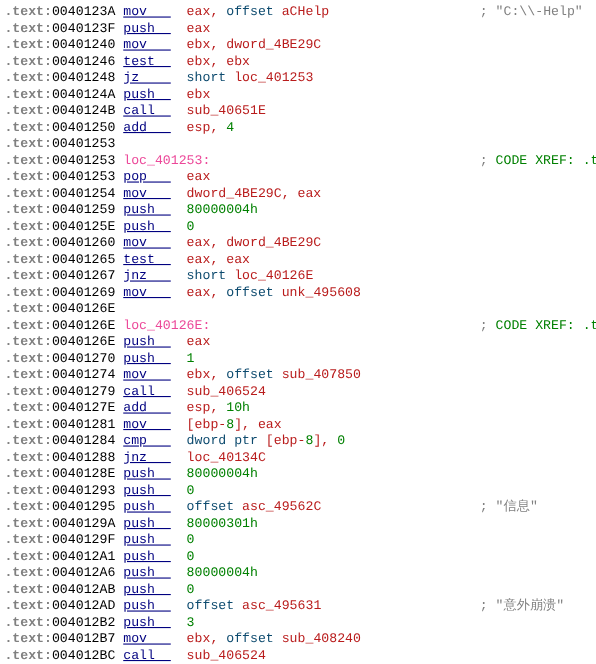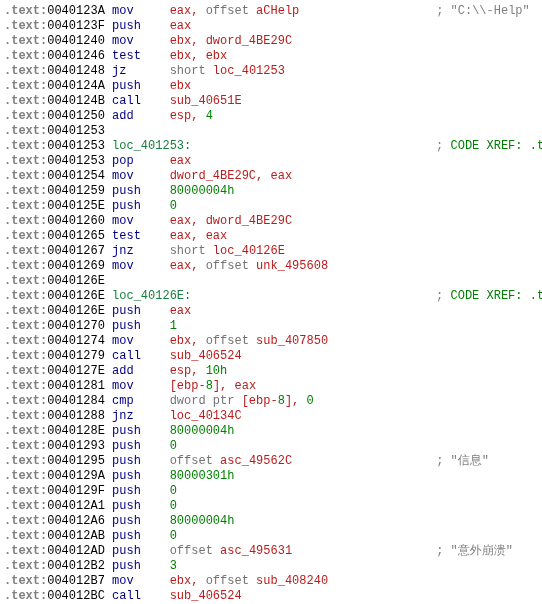--- a/index.html
+++ b/index.html
@@ -12,25 +12,25 @@
     color: #000080;
     width: 542px;
   }
   .listing {
     padding: 4px 4px 8px 4px;
     white-space: pre;
   }
   .line { }
   .seg { color: #808080; font-weight: bold; }  
   .addr { color: #000000; margin-top: 16px; }
-  .mnem { color: #000080; }
+  .mnem { color: #000080; text-decoration: underline; }
   .op   { color: #b91c1c; }
-  .kw   { color: #737373; }
+  .kw   { color: #0c4a6e; }
   .num  { color: #008000; }
   .str  { color: #808080; }
   .cmt  { color: #808080; }
   .xref { color: #008000; }
-  .label{ color: #15803d; }
+  .label{ color: #ec4899; }
 </style>
 </head>
 <body>
 
 <div class="listing" id="listing"><div class="line"><span class="seg">.text:</span><span class="addr">0040123A</span> <span class="mnem">mov   </span>  <span class="op">eax, </span><span class="kw">offset</span><span class="op"> aCHelp</span>                   <span class="cmt">; </span><span class="str">"C:\\-Help"</span></div><div class="line"><span class="seg">.text:</span><span class="addr">0040123F</span> <span class="mnem">push  </span>  <span class="op">eax</span></div><div class="line"><span class="seg">.text:</span><span class="addr">00401240</span> <span class="mnem">mov   </span>  <span class="op">ebx, dword_4BE29C</span></div><div class="line"><span class="seg">.text:</span><span class="addr">00401246</span> <span class="mnem">test  </span>  <span class="op">ebx, ebx</span></div><div class="line"><span class="seg">.text:</span><span class="addr">00401248</span> <span class="mnem">jz    </span>  <span class="kw">short</span><span class="op"> loc_401253</span></div><div class="line"><span class="seg">.text:</span><span class="addr">0040124A</span> <span class="mnem">push  </span>  <span class="op">ebx</span></div><div class="line"><span class="seg">.text:</span><span class="addr">0040124B</span> <span class="mnem">call  </span>  <span class="op">sub_40651E</span></div><div class="line"><span class="seg">.text:</span><span class="addr">00401250</span> <span class="mnem">add   </span>  <span class="op">esp, </span><span class="num">4</span></div><div class="line"><span class="seg">.text:</span><span class="addr">00401253</span> </div><div class="line"><span class="seg">.text:</span><span class="addr">00401253</span> <span class="label">loc_401253:</span>                                  <span class="cmt">; </span><span class="xref">CODE XREF: .text:00401248↑j</span></div><div class="line"><span class="seg">.text:</span><span class="addr">00401253</span> <span class="mnem">pop   </span>  <span class="op">eax</span></div><div class="line"><span class="seg">.text:</span><span class="addr">00401254</span> <span class="mnem">mov   </span>  <span class="op">dword_4BE29C, eax</span></div><div class="line"><span class="seg">.text:</span><span class="addr">00401259</span> <span class="mnem">push  </span>  <span class="num">80000004h</span></div><div class="line"><span class="seg">.text:</span><span class="addr">0040125E</span> <span class="mnem">push  </span>  <span class="num">0</span></div><div class="line"><span class="seg">.text:</span><span class="addr">00401260</span> <span class="mnem">mov   </span>  <span class="op">eax, dword_4BE29C</span></div><div class="line"><span class="seg">.text:</span><span class="addr">00401265</span> <span class="mnem">test  </span>  <span class="op">eax, eax</span></div><div class="line"><span class="seg">.text:</span><span class="addr">00401267</span> <span class="mnem">jnz   </span>  <span class="kw">short</span><span class="op"> loc_40126E</span></div><div class="line"><span class="seg">.text:</span><span class="addr">00401269</span> <span class="mnem">mov   </span>  <span class="op">eax, </span><span class="kw">offset</span><span class="op"> unk_495608</span></div><div class="line"><span class="seg">.text:</span><span class="addr">0040126E</span> </div><div class="line"><span class="seg">.text:</span><span class="addr">0040126E</span> <span class="label">loc_40126E:</span>                                  <span class="cmt">; </span><span class="xref">CODE XREF: .text:00401267↑j</span></div><div class="line"><span class="seg">.text:</span><span class="addr">0040126E</span> <span class="mnem">push  </span>  <span class="op">eax</span></div><div class="line"><span class="seg">.text:</span><span class="addr">00401270</span> <span class="mnem">push  </span>  <span class="num">1</span></div><div class="line"><span class="seg">.text:</span><span class="addr">00401274</span> <span class="mnem">mov   </span>  <span class="op">ebx, </span><span class="kw">offset</span><span class="op"> sub_407850</span></div><div class="line"><span class="seg">.text:</span><span class="addr">00401279</span> <span class="mnem">call  </span>  <span class="op">sub_406524</span></div><div class="line"><span class="seg">.text:</span><span class="addr">0040127E</span> <span class="mnem">add   </span>  <span class="op">esp, </span><span class="num">10h</span></div><div class="line"><span class="seg">.text:</span><span class="addr">00401281</span> <span class="mnem">mov   </span>  <span class="op">[ebp-</span><span class="num">8</span><span class="op">], eax</span></div><div class="line"><span class="seg">.text:</span><span class="addr">00401284</span> <span class="mnem">cmp   </span>  <span class="kw">dword ptr</span><span class="op"> [ebp-</span><span class="num">8</span><span class="op">], </span><span class="num">0</span></div><div class="line"><span class="seg">.text:</span><span class="addr">00401288</span> <span class="mnem">jnz   </span>  <span class="op">loc_40134C</span></div><div class="line"><span class="seg">.text:</span><span class="addr">0040128E</span> <span class="mnem">push  </span>  <span class="num">80000004h</span></div><div class="line"><span class="seg">.text:</span><span class="addr">00401293</span> <span class="mnem">push  </span>  <span class="num">0</span></div><div class="line"><span class="seg">.text:</span><span class="addr">00401295</span> <span class="mnem">push  </span>  <span class="kw">offset</span><span class="op"> asc_49562C</span>                    <span class="cmt">; </span><span class="str">"信息"</span></div><div class="line"><span class="seg">.text:</span><span class="addr">0040129A</span> <span class="mnem">push  </span>  <span class="num">80000301h</span></div><div class="line"><span class="seg">.text:</span><span class="addr">0040129F</span> <span class="mnem">push  </span>  <span class="num">0</span></div><div class="line"><span class="seg">.text:</span><span class="addr">004012A1</span> <span class="mnem">push  </span>  <span class="num">0</span></div><div class="line"><span class="seg">.text:</span><span class="addr">004012A6</span> <span class="mnem">push  </span>  <span class="num">80000004h</span></div><div class="line"><span class="seg">.text:</span><span class="addr">004012AB</span> <span class="mnem">push  </span>  <span class="num">0</span></div><div class="line"><span class="seg">.text:</span><span class="addr">004012AD</span> <span class="mnem">push  </span>  <span class="kw">offset</span><span class="op"> asc_495631</span>                    <span class="cmt">; </span><span class="str">"意外崩溃"</span></div><div class="line"><span class="seg">.text:</span><span class="addr">004012B2</span> <span class="mnem">push  </span>  <span class="num">3</span></div><div class="line"><span class="seg">.text:</span><span class="addr">004012B7</span> <span class="mnem">mov   </span>  <span class="op">ebx, </span><span class="kw">offset</span><span class="op"> sub_408240</span></div><div class="line"><span class="seg">.text:</span><span class="addr">004012BC</span> <span class="mnem">call  </span>  <span class="op">sub_406524</span></div></div>
 
 </body></html>

